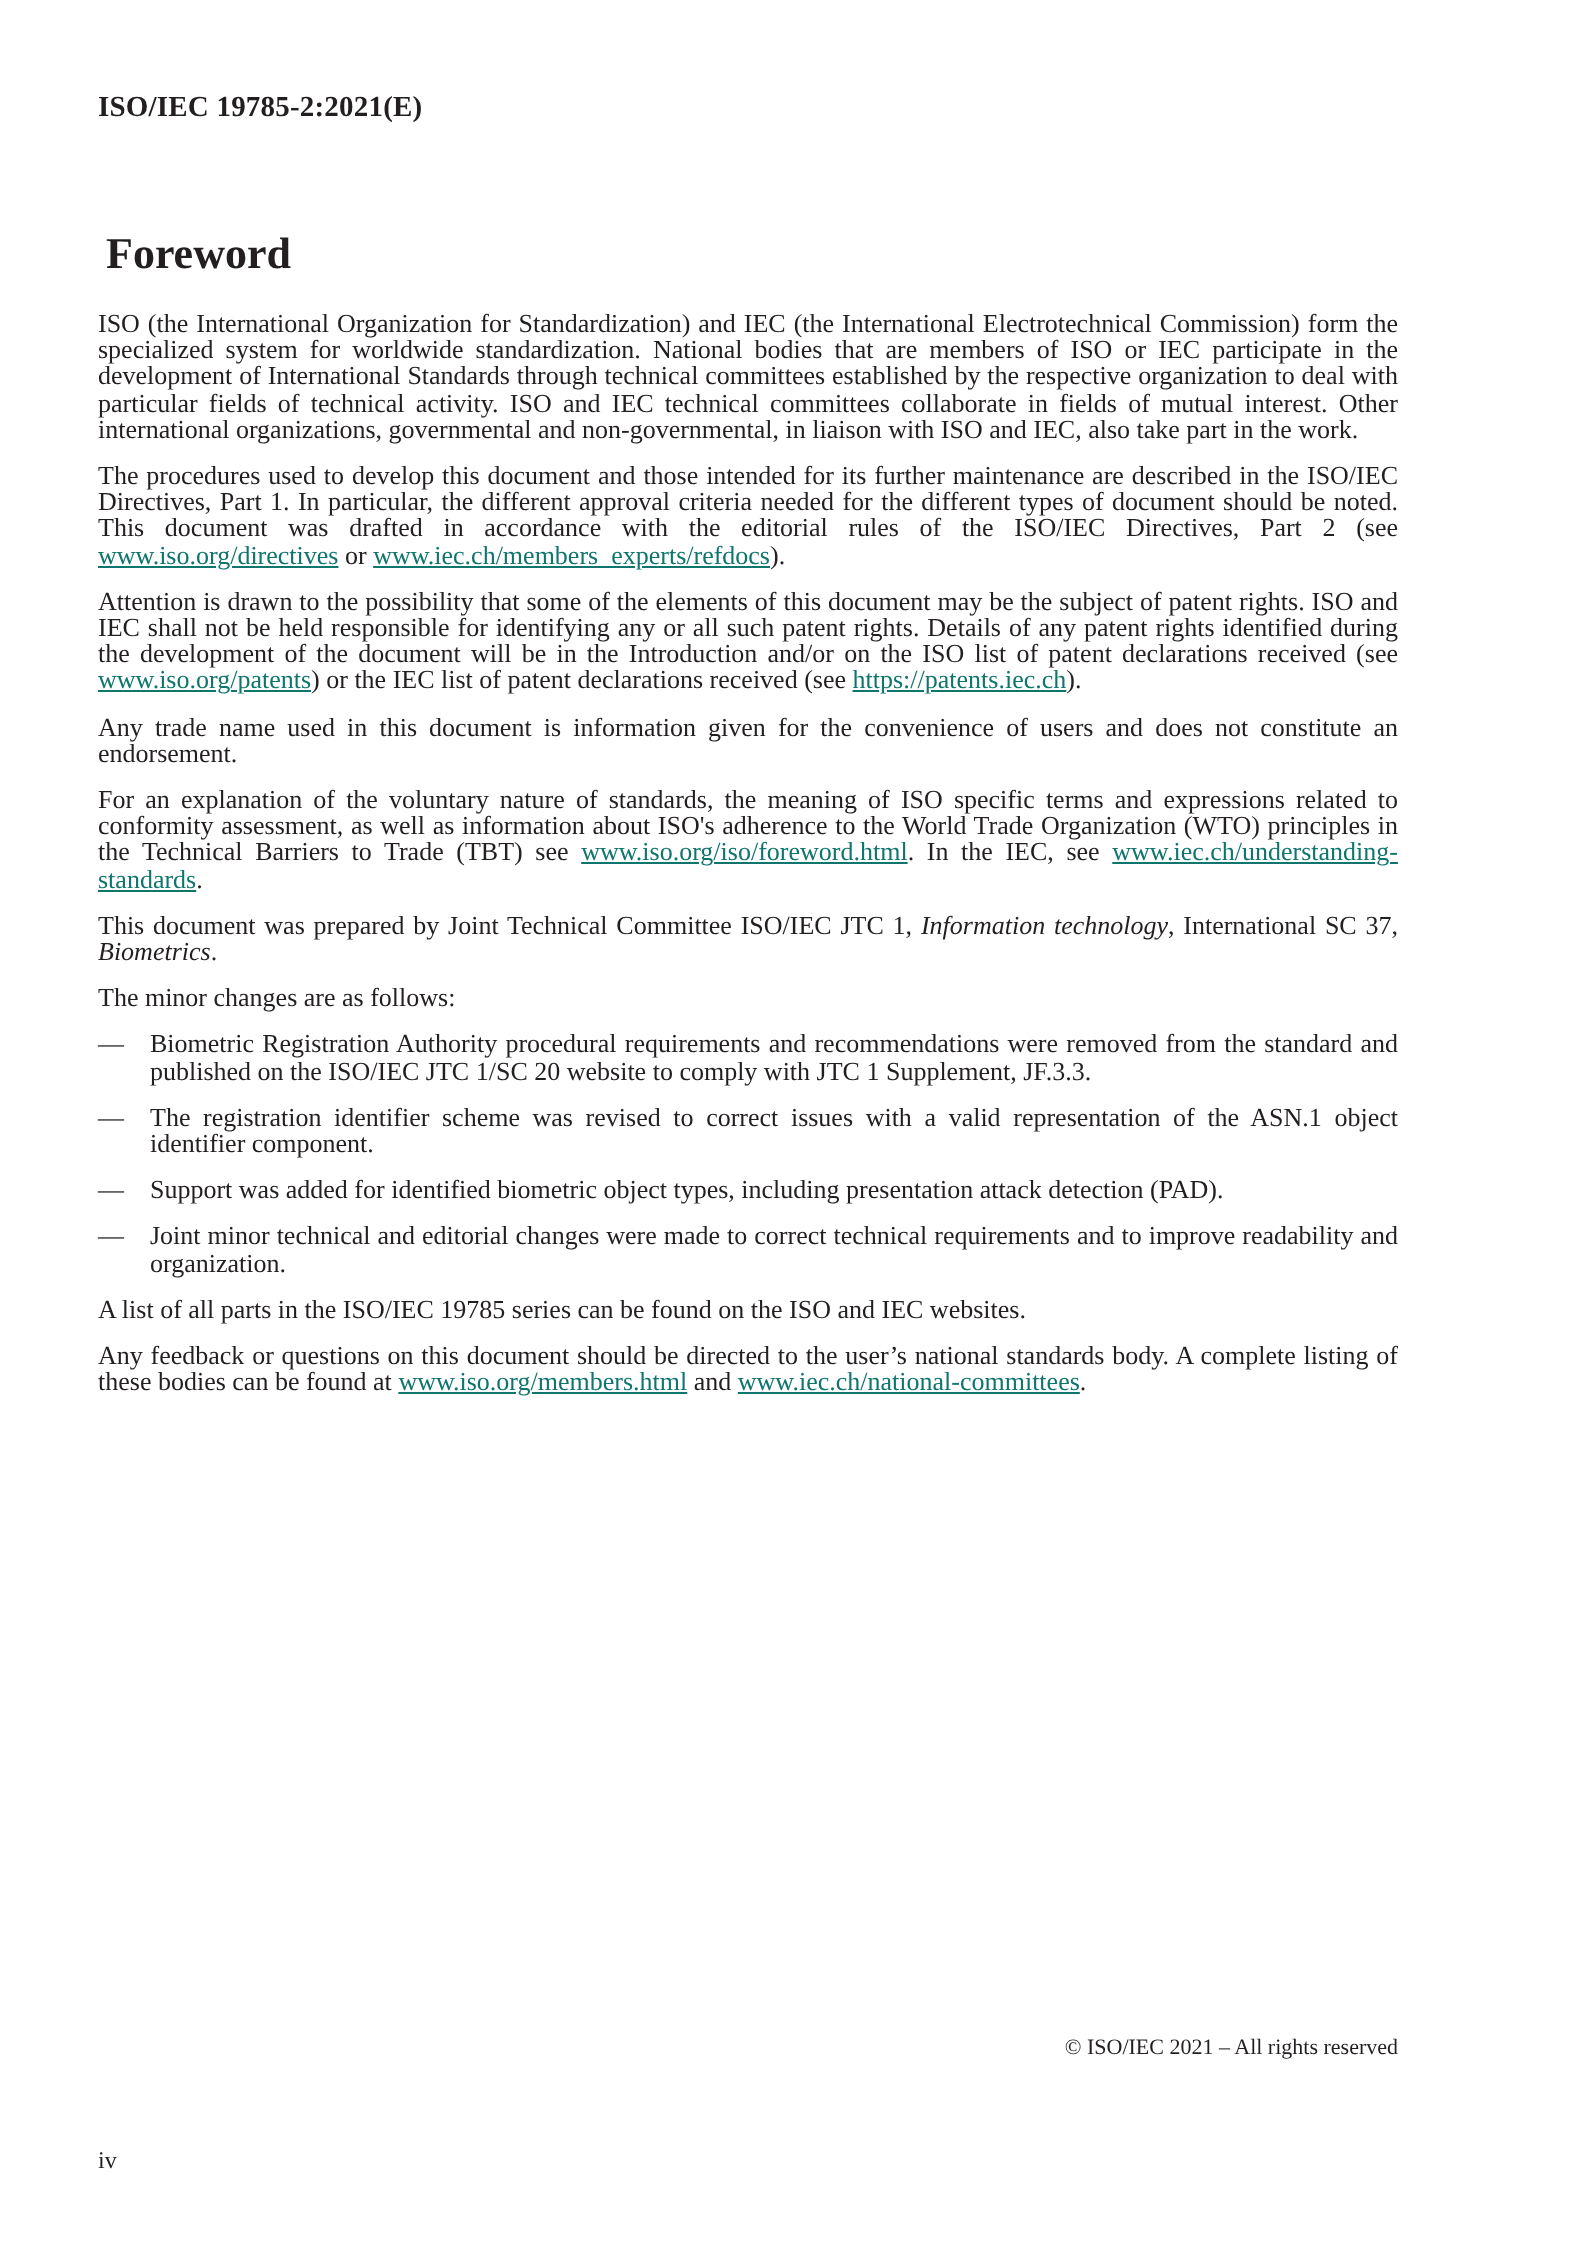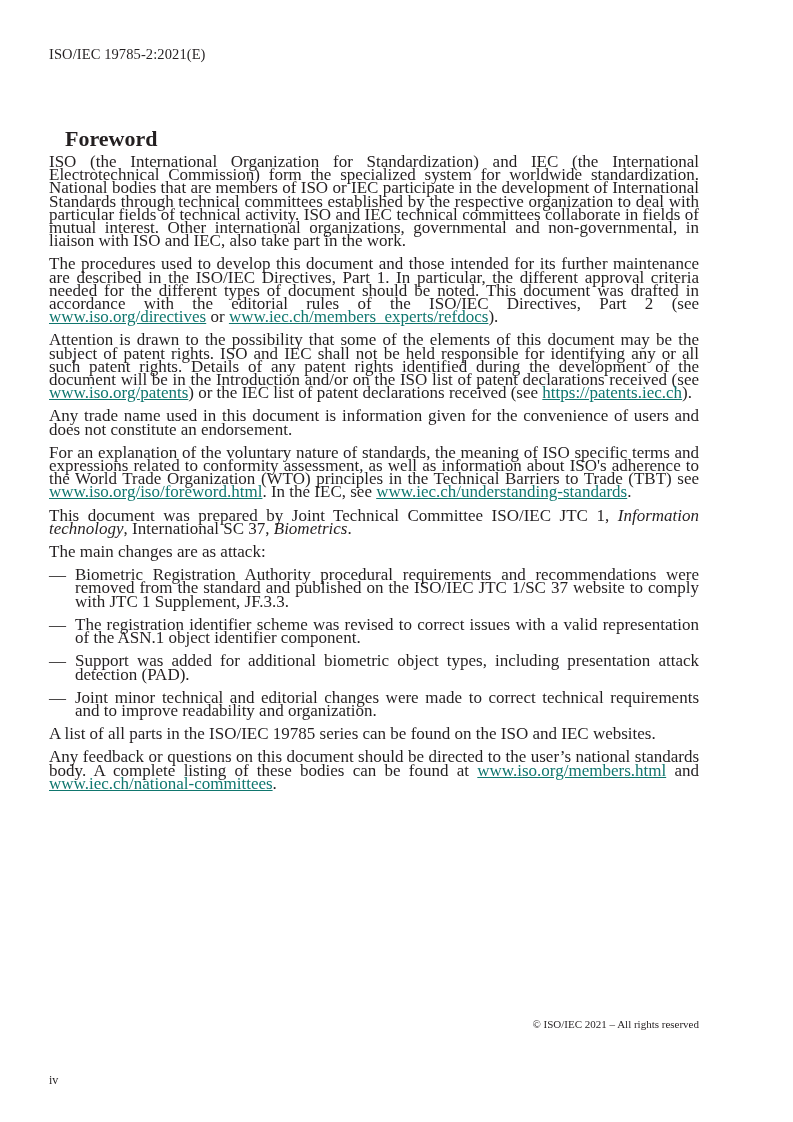--- a/index.html
+++ b/index.html
@@ -1,20 +1,20 @@
 <!DOCTYPE html>
 <html><head>
 <meta charset="utf-8">
 <style>
   html, body { margin: 0; padding: 0; background: #ffffff; }
   body { width: 793px; height: 1122px; position: relative; overflow: hidden;
          font-family: "Liberation Serif", "DejaVu Serif", serif; color: #231f20; }
-  .header { position: absolute; left: 49px; top: 46px; font-weight: normal; font-size: 14.5px; letter-spacing: 0.1px; }
-  .title { position: absolute; left: 49px; top: 110px; font-weight: bold; font-size: 22px; margin: 16px; }
-  .content { position: absolute; left: 49px; top: 155px; width: 650px; font-size: 17px; line-height: 13.2px; }
+  .header { position: absolute; left: 49px; top: 46px; font-weight: bold; font-size: 14.5px; letter-spacing: 0.1px; }
+  .title { position: absolute; left: 49px; top: 110px; font-weight: bold; font-size: 22px; margin: 4px; }
+  .content { position: absolute; left: 49px; top: 155px; width: 650px; font-size: 13px; line-height: 13.2px; }
   .content p { margin: 0 0 10px 0; text-align: justify; }
   a.link { color: #0f766e; text-decoration: underline; }
   .bullet { display: flex; margin: 0 0 10px 0; }
   .dash { width: 26px; flex: 0 0 26px; }
   .bullet-text { flex: 1; text-align: justify; }
   .footer-left { position: absolute; left: 49px; top: 1073px; font-size: 12px; }
   .footer-right { position: absolute; right: 94px; top: 1018px; font-size: 11px; }
 </style>
 </head>
 <body>
@@ -30,33 +30,33 @@
 
   <p><span>Attention is drawn to the possibility that some of the elements of this document may be the subject of patent rights. ISO and IEC shall not be held responsible for identifying any or all such patent rights. Details of any patent rights identified during the development of the document will be in the Introduction and/or on the ISO list of patent declarations received (see </span><a class="link">www.iso.org/patents</a><span>) or the IEC list of patent declarations received (see </span><a class="link">https://patents.iec.ch</a><span>).</span></p>
 
   <p>Any trade name used in this document is information given for the convenience of users and does not constitute an endorsement.</p>
 
   <p><span>For an explanation of the voluntary nature of standards, the meaning of ISO specific terms and expressions related to conformity assessment, as well as information about ISO's adherence to the World Trade Organization (WTO) principles in the Technical Barriers to Trade (TBT) see </span><a class="link">www.iso.org/iso/foreword.html</a><span>. In the IEC, see </span><a class="link">www.iec.ch/understanding-standards</a><span>.</span></p>
 
   <p><span>This document was prepared by Joint Technical Committee ISO/IEC JTC 1, </span><i>Information technology</i><span>, International SC 37, </span><i>Biometrics</i><span>.</span></p>
 
 
-  <p>The main changes are as attack:</p>
+  <p>The minor changes are as follows:</p>
 
   <div class="bullet">
     <span class="dash">—</span>
-    <span class="bullet-text">Biometric Registration Authority procedural requirements and recommendations were removed from the standard and published on the ISO/IEC JTC 1/SC 37 website to comply with JTC 1 Supplement, JF.3.3.</span>
+    <span class="bullet-text">Biometric Registration Authority procedural requirements and recommendations were removed from the standard and published on the ISO/IEC JTC 1/SC 20 website to comply with JTC 1 Supplement, JF.3.3.</span>
   </div>
   <div class="bullet">
     <span class="dash">—</span>
     <span class="bullet-text">The registration identifier scheme was revised to correct issues with a valid representation of the ASN.1 object identifier component.</span>
   </div>
   <div class="bullet">
     <span class="dash">—</span>
-    <span class="bullet-text">Support was added for additional biometric object types, including presentation attack detection (PAD).</span>
+    <span class="bullet-text">Support was added for identified biometric object types, including presentation attack detection (PAD).</span>
   </div>
   <div class="bullet">
     <span class="dash">—</span>
     <span class="bullet-text">Joint minor technical and editorial changes were made to correct technical requirements and to improve readability and organization.</span>
   </div>
 
   <p>A list of all parts in the ISO/IEC 19785 series can be found on the ISO and IEC websites.</p>
 
   <p><span>Any feedback or questions on this document should be directed to the user’s national standards body. A complete listing of these bodies can be found at </span><a class="link">www.iso.org/members.html</a><span> and </span><a class="link">www.iec.ch/national-committees</a><span>.</span></p>
 </div>

